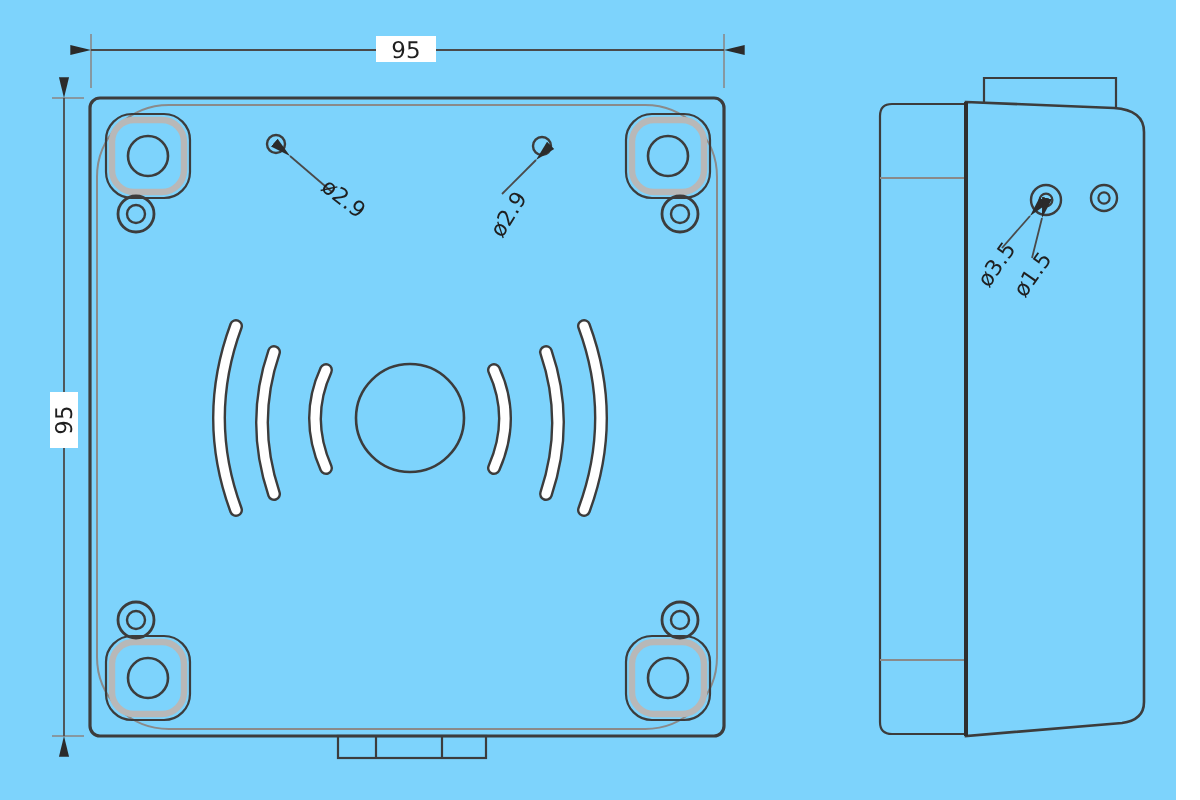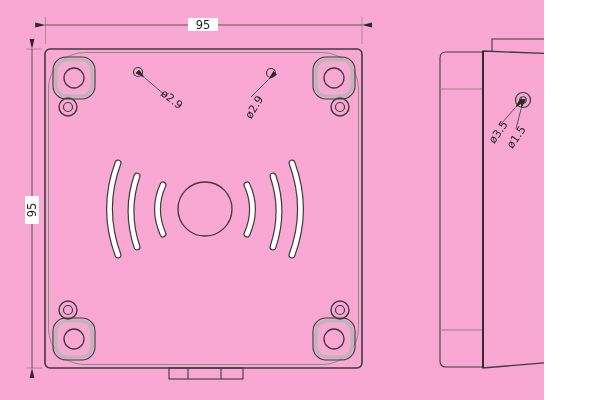--- a/index.html
+++ b/index.html
@@ -1,16 +1,16 @@
 <!DOCTYPE html>
 <html><head>
 <meta charset="utf-8">
 <style>
   html,body{margin:0;padding:0;background:#ffffff;}
-  .canvas{position:relative;width:544px;height:400px;background:#f9a8d4;overflow:hidden;
+  .canvas{position:relative;width:588px;height:400px;background:#7dd3fc;overflow:hidden;
           font-family:"DejaVu Sans", sans-serif;}
   svg{display:block;}
   .dim-text{font-family:"DejaVu Sans", sans-serif;font-size:11.5px;fill:#1f1f1f;}
   .label-text{font-family:"DejaVu Sans", sans-serif;font-size:11px;fill:#1f1f1f;}
   .outline{stroke:#3c3c3c;fill:none;}
   .thin{stroke:#8a8a8a;fill:none;}
   .shade{stroke:#b8b8b8;fill:none;}
   .dimline{stroke:#4a4a4a;stroke-width:0.9;fill:none;}
   .arrfill{fill:#2b2b2b;}
 </style>

